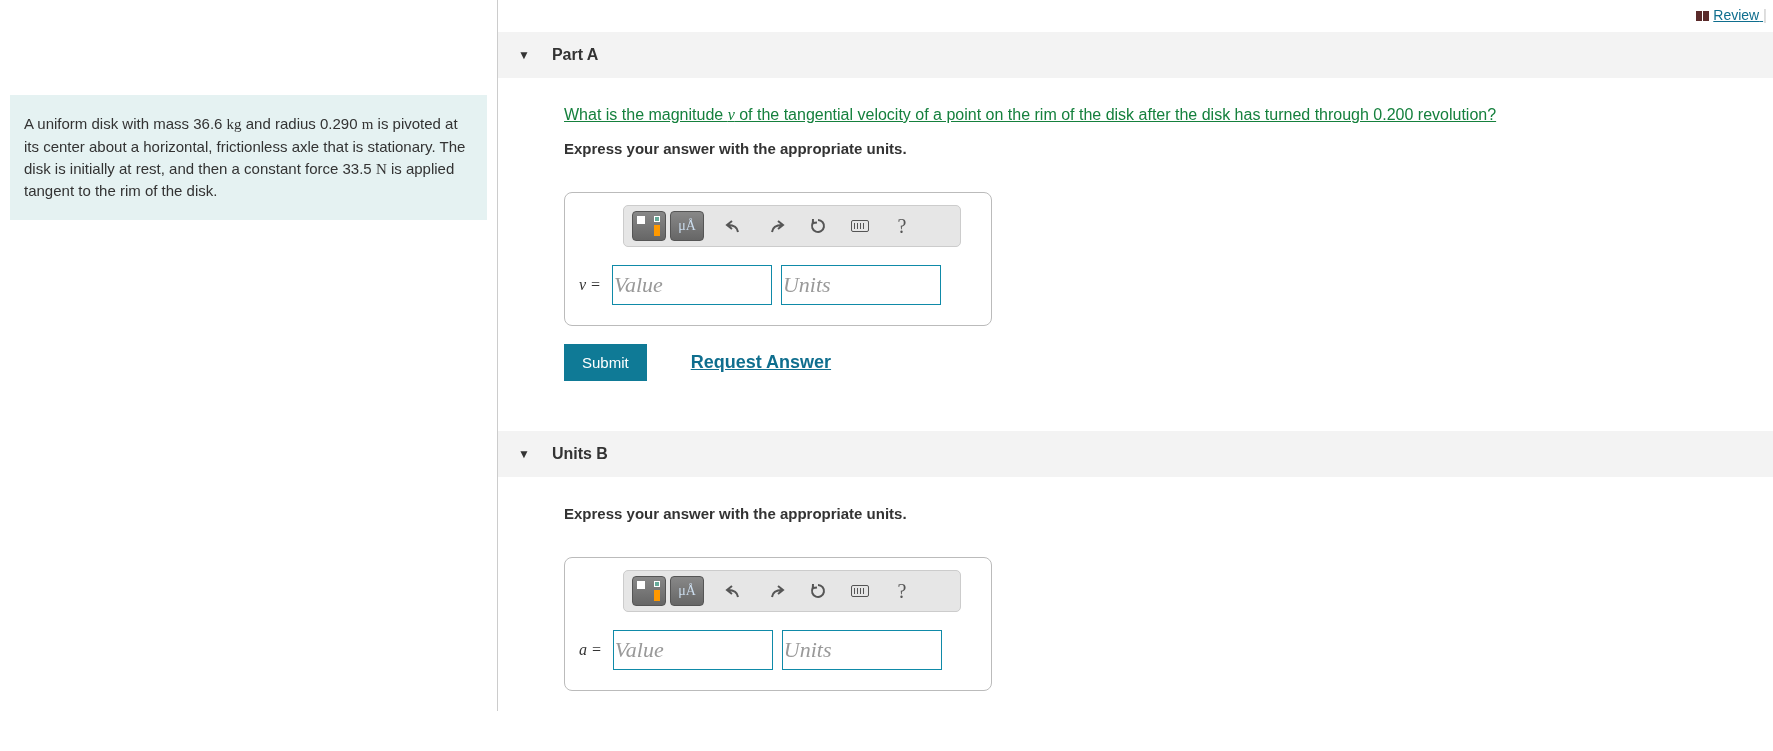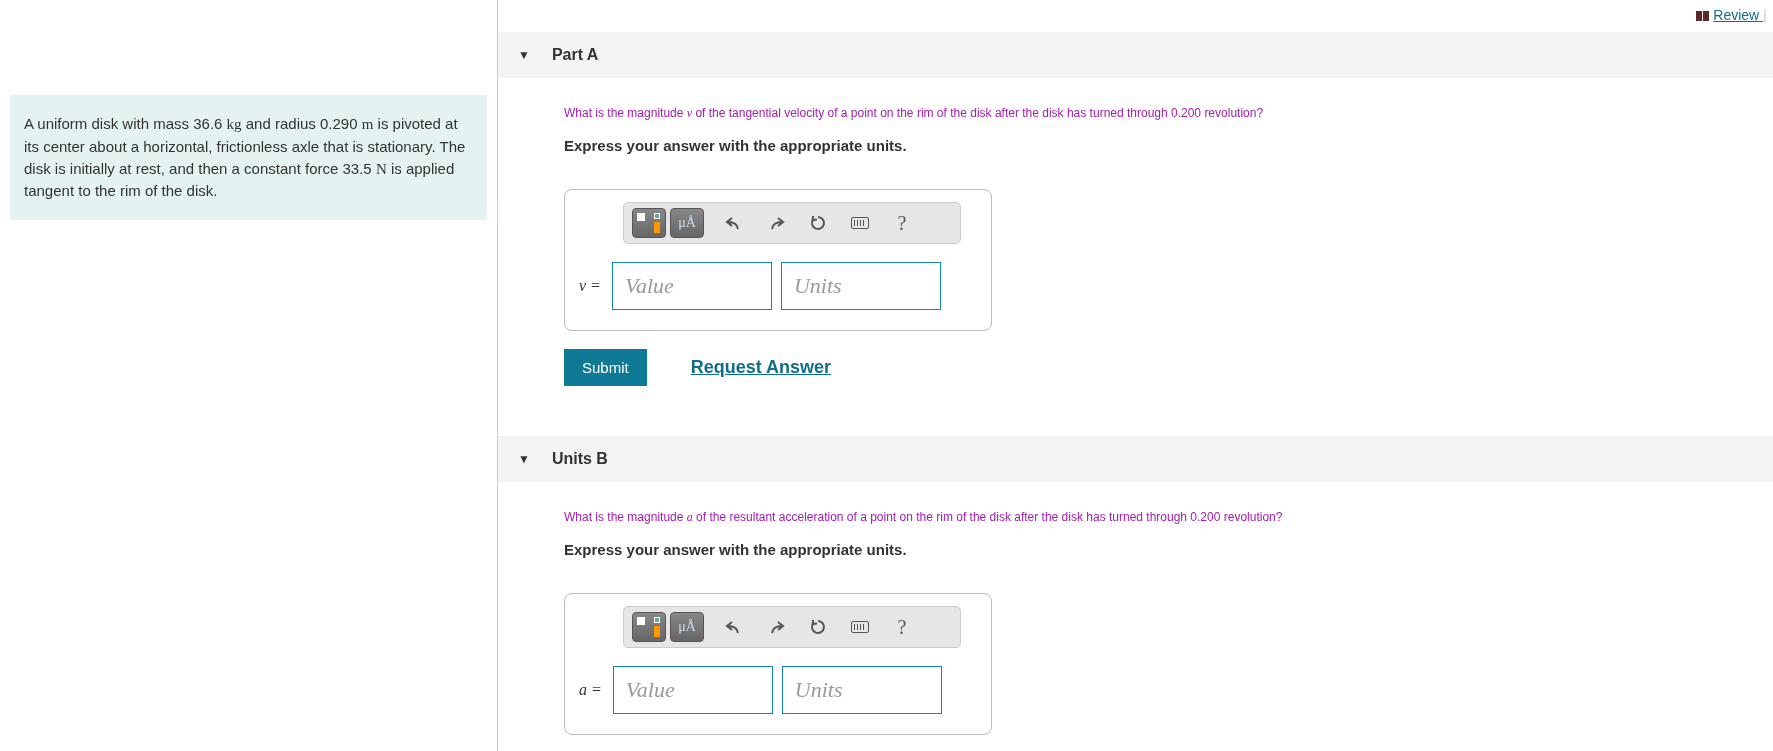--- a/index.html
+++ b/index.html
@@ -9,36 +9,36 @@
     .problem-text { background: #e5f2f2; padding: 18px 14px; font-size: 15px; line-height: 1.45; color: #333; }
     .right-panel { flex: 1; border-left: 1px solid #ccc; padding: 0; position: relative; }
     .topbar { text-align: right; padding: 6px 6px 0 0; height: 26px; }
     .review-link { color: #0f6e8e; text-decoration: underline; font-size: 14px; margin-top: 41px; }
     .review-icon { display: inline-block; vertical-align: middle; margin-right: 3px; }
     .review-icon svg { display: block; }
     .part-header { background: #f3f3f3; padding: 14px 20px; display: flex; align-items: center; gap: 22px; margin-top: 6px; }
     .part-header .caret { color: #333; font-size: 12px; display: inline-block; }
     .part-header .title { font-weight: bold; font-size: 16px; }
     .part-body { padding: 28px 20px 20px 66px; }
-    .question { font-size: 12px; color: #a21caf; margin-bottom: 16px; }
+    .question { font-size: 16px; color: #15803d; margin-bottom: 16px; text-decoration: underline; }
     .question .var { font-style: italic; font-family: 'Times New Roman', serif; }
     .instruction { font-weight: bold; font-size: 15px; margin-bottom: 18px; }
     .answer-box { border: 1px solid #bbb; border-radius: 8px; padding: 12px 14px 20px 14px; width: 428px; margin-top: 35px; }
     .toolbar { background: #e6e6e6; border: 1px solid #ccc; border-radius: 5px; padding: 5px 8px; display: flex; align-items: center; gap: 18px; margin-bottom: 18px; margin-left: 44px; width: 338px; }
     .tool-group { display: flex; gap: 4px; }
     .tool-btn { width: 34px; height: 30px; background: linear-gradient(#888,#666); border: 1px solid #555; border-radius: 4px; display: flex; align-items: center; justify-content: center; cursor: pointer; color: #fff; font-size: 11px; }
     .tool-btn.templates { position: relative; }
     .tool-btn.templates .b1 { position: absolute; width: 8px; height: 8px; background: #fff; top: 4px; left: 4px; }
     .tool-btn.templates .b2 { position: absolute; width: 6px; height: 6px; border: 1px solid #fff; top: 4px; right: 5px; background: #6a9; }
     .tool-btn.templates .b3 { position: absolute; width: 6px; height: 11px; background: #f90; bottom: 4px; right: 5px; }
     .tool-btn.sym { color: #cde; font-family: 'Times New Roman', serif; font-size: 14px; }
     .icon-btn { width: 24px; height: 24px; display: flex; align-items: center; justify-content: center; cursor: pointer; color: #555; }
     .input-row { display: flex; align-items: center; gap: 9px; }
     .var-label { font-style: italic; font-family: 'Times New Roman', serif; font-size: 16px; color: #333; padding-right: 2px; }
-    .val-input, .unit-input { height: 48px; border: 1px solid #0f8aa8; font-family: 'Times New Roman', serif; font-size: 22px; font-style: italic; color: #a21caf; padding: 0 12px; }
+    .val-input, .unit-input { height: 40px; border: 1px solid #0f8aa8; font-family: 'Times New Roman', serif; font-size: 22px; font-style: italic; color: #a21caf; padding: 0 1px; }
     .val-input { width: 160px; }
     .unit-input { width: 160px; font-style: italic; }
     .val-input::placeholder, .unit-input::placeholder { color: #999; font-style: italic; }
     .actions { margin-top: 18px; display: flex; align-items: center; gap: 4px; }
     .submit-btn { background: #0f7a96; color: #fff; border: none; padding: 10px 18px; font-size: 15px; cursor: pointer; }
     .request-link { color: #0f6e8e; font-weight: bold; text-decoration: underline; font-size: 18px; cursor: pointer; margin-left: 40px; }
     .sep { color: #ccc; }
     .kbd-icon { border: 1.5px solid #555; border-radius: 2px; width: 18px; height: 12px; position: relative; }
     .kbd-icon::after { content:""; position:absolute; inset: 2px; background: repeating-linear-gradient(90deg,#555 0 1px,transparent 1px 3px); }
   </style>
@@ -117,23 +117,20 @@
         <button class="submit-btn">Submit</button>
         <a class="request-link">Request Answer</a>
       </div>
     </div>
 
     <div class="part-header" style="margin-top:30px;">
       <span class="caret">▼</span>
       <span class="title">Units B</span>
     </div>
     <div class="part-body">
-      <div class="question">
-        <span>What is the magnitude </span><span class="var">a</span><span> of the resultant acceleration of a point on the rim of the disk after the disk has turned through 0.200 revolution?</span>
-      </div>
       <div class="instruction">Express your answer with the appropriate units.</div>
 
       <div class="answer-box">
         <div class="toolbar">
           <div class="tool-group">
             <div class="tool-btn templates">
                 <span class="b1"></span>
                 <span class="b2"></span>
                 <span class="b3"></span>
               </div>

